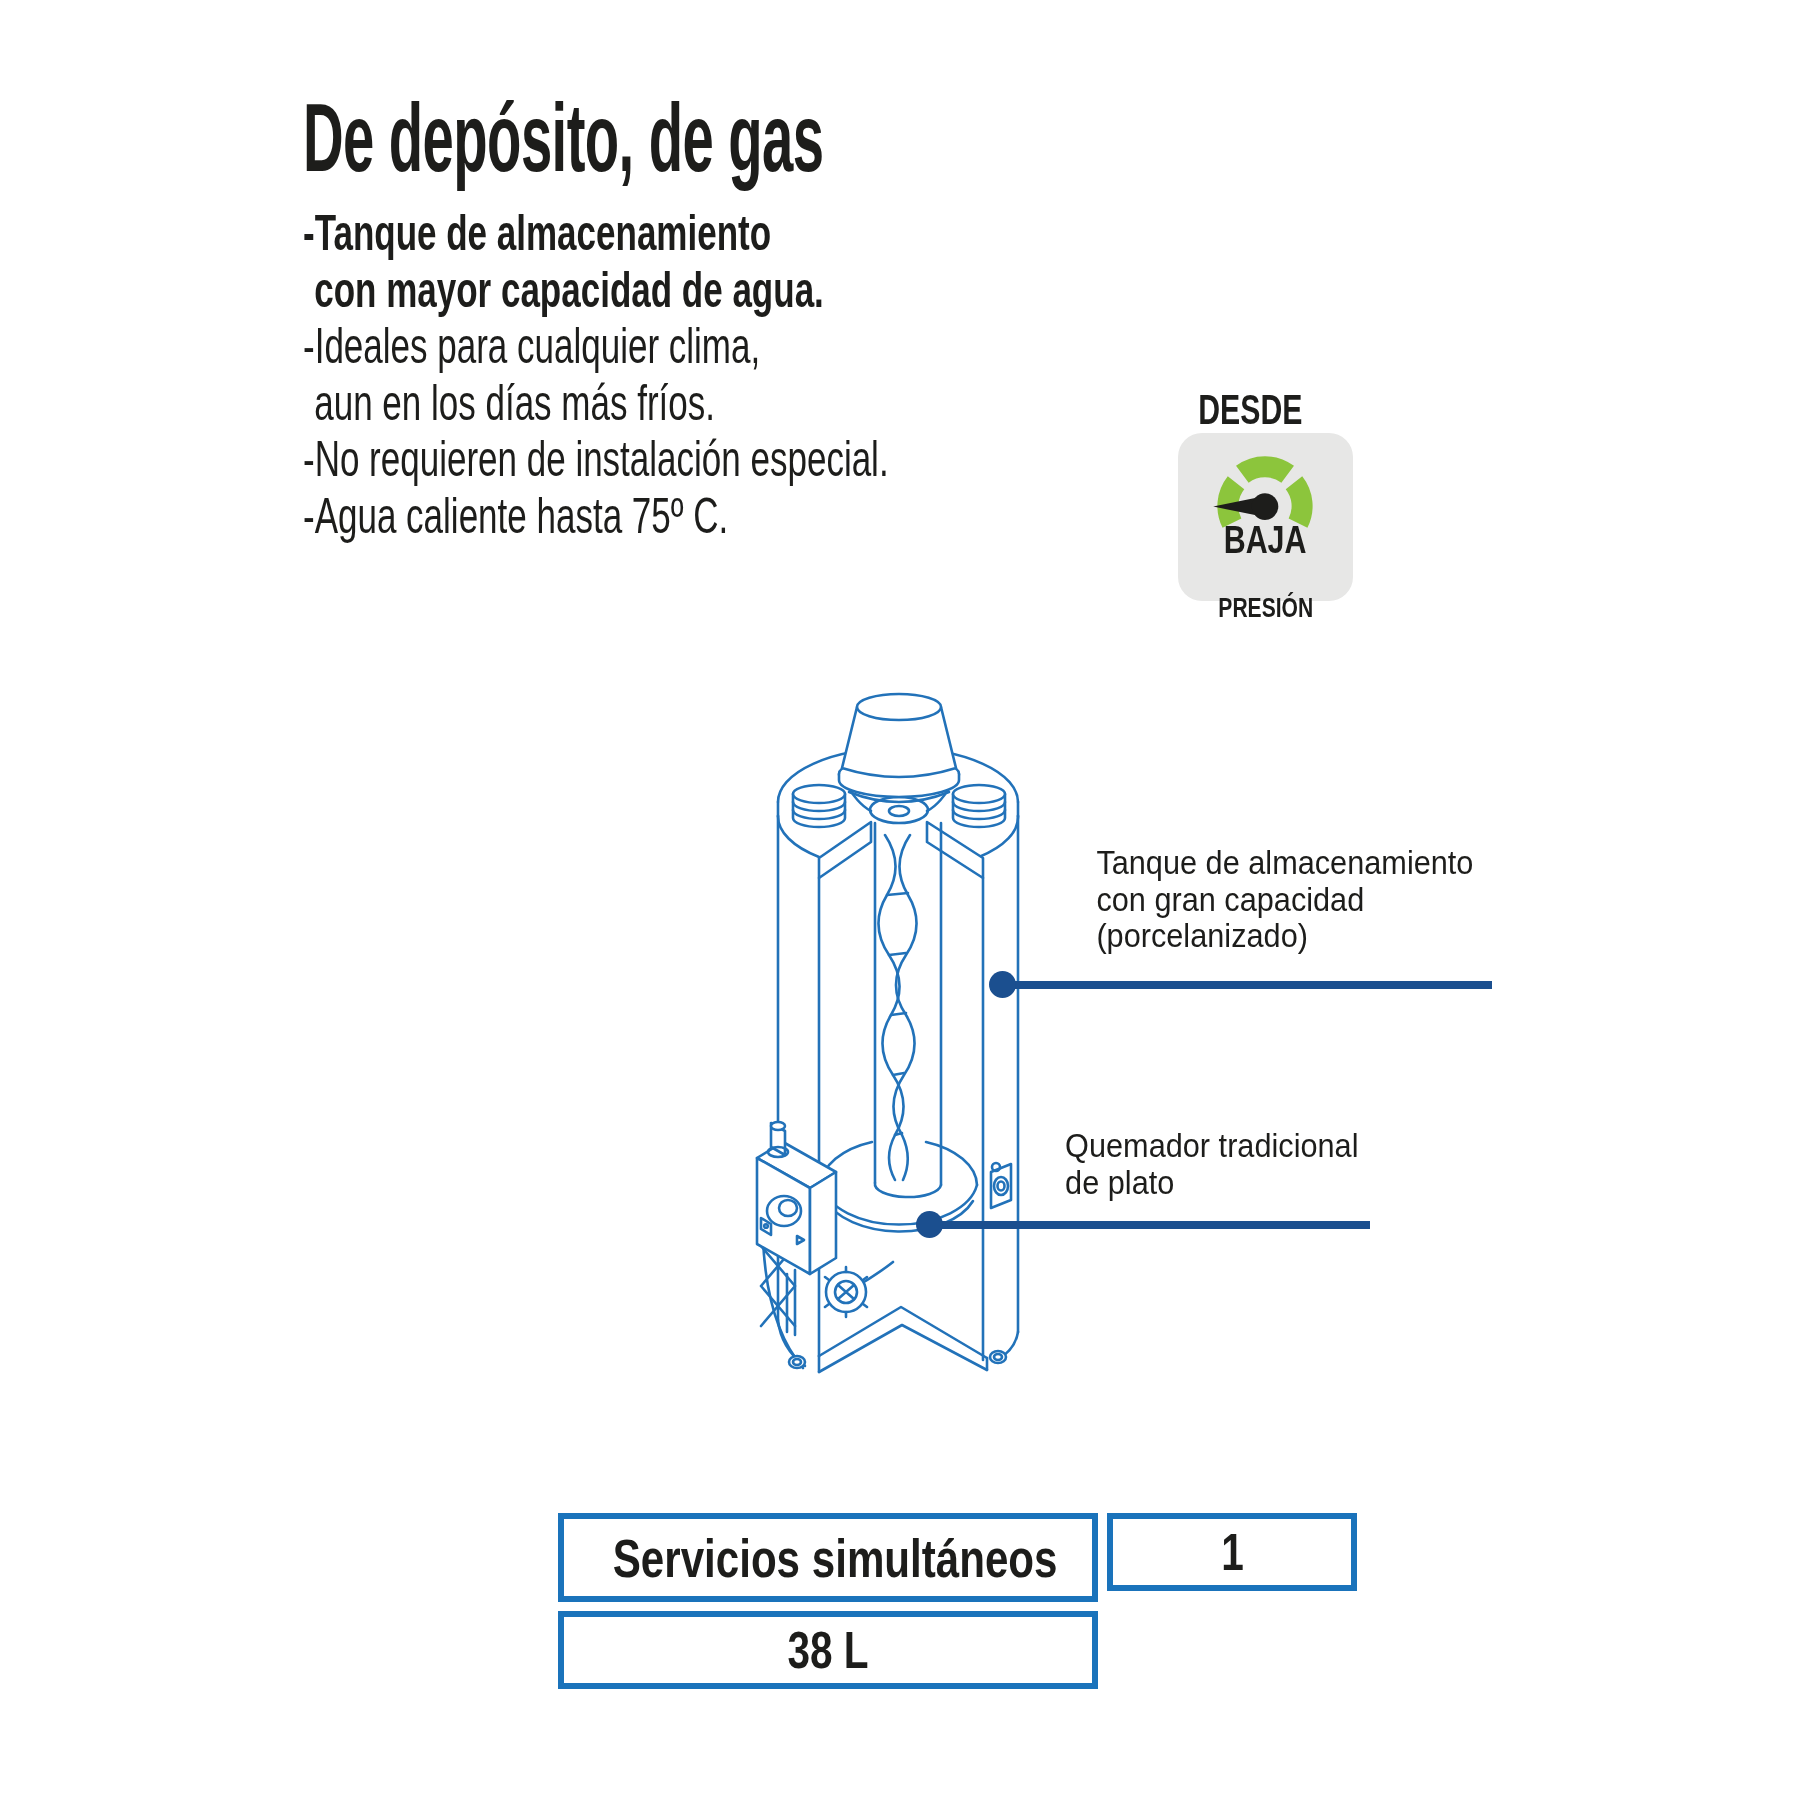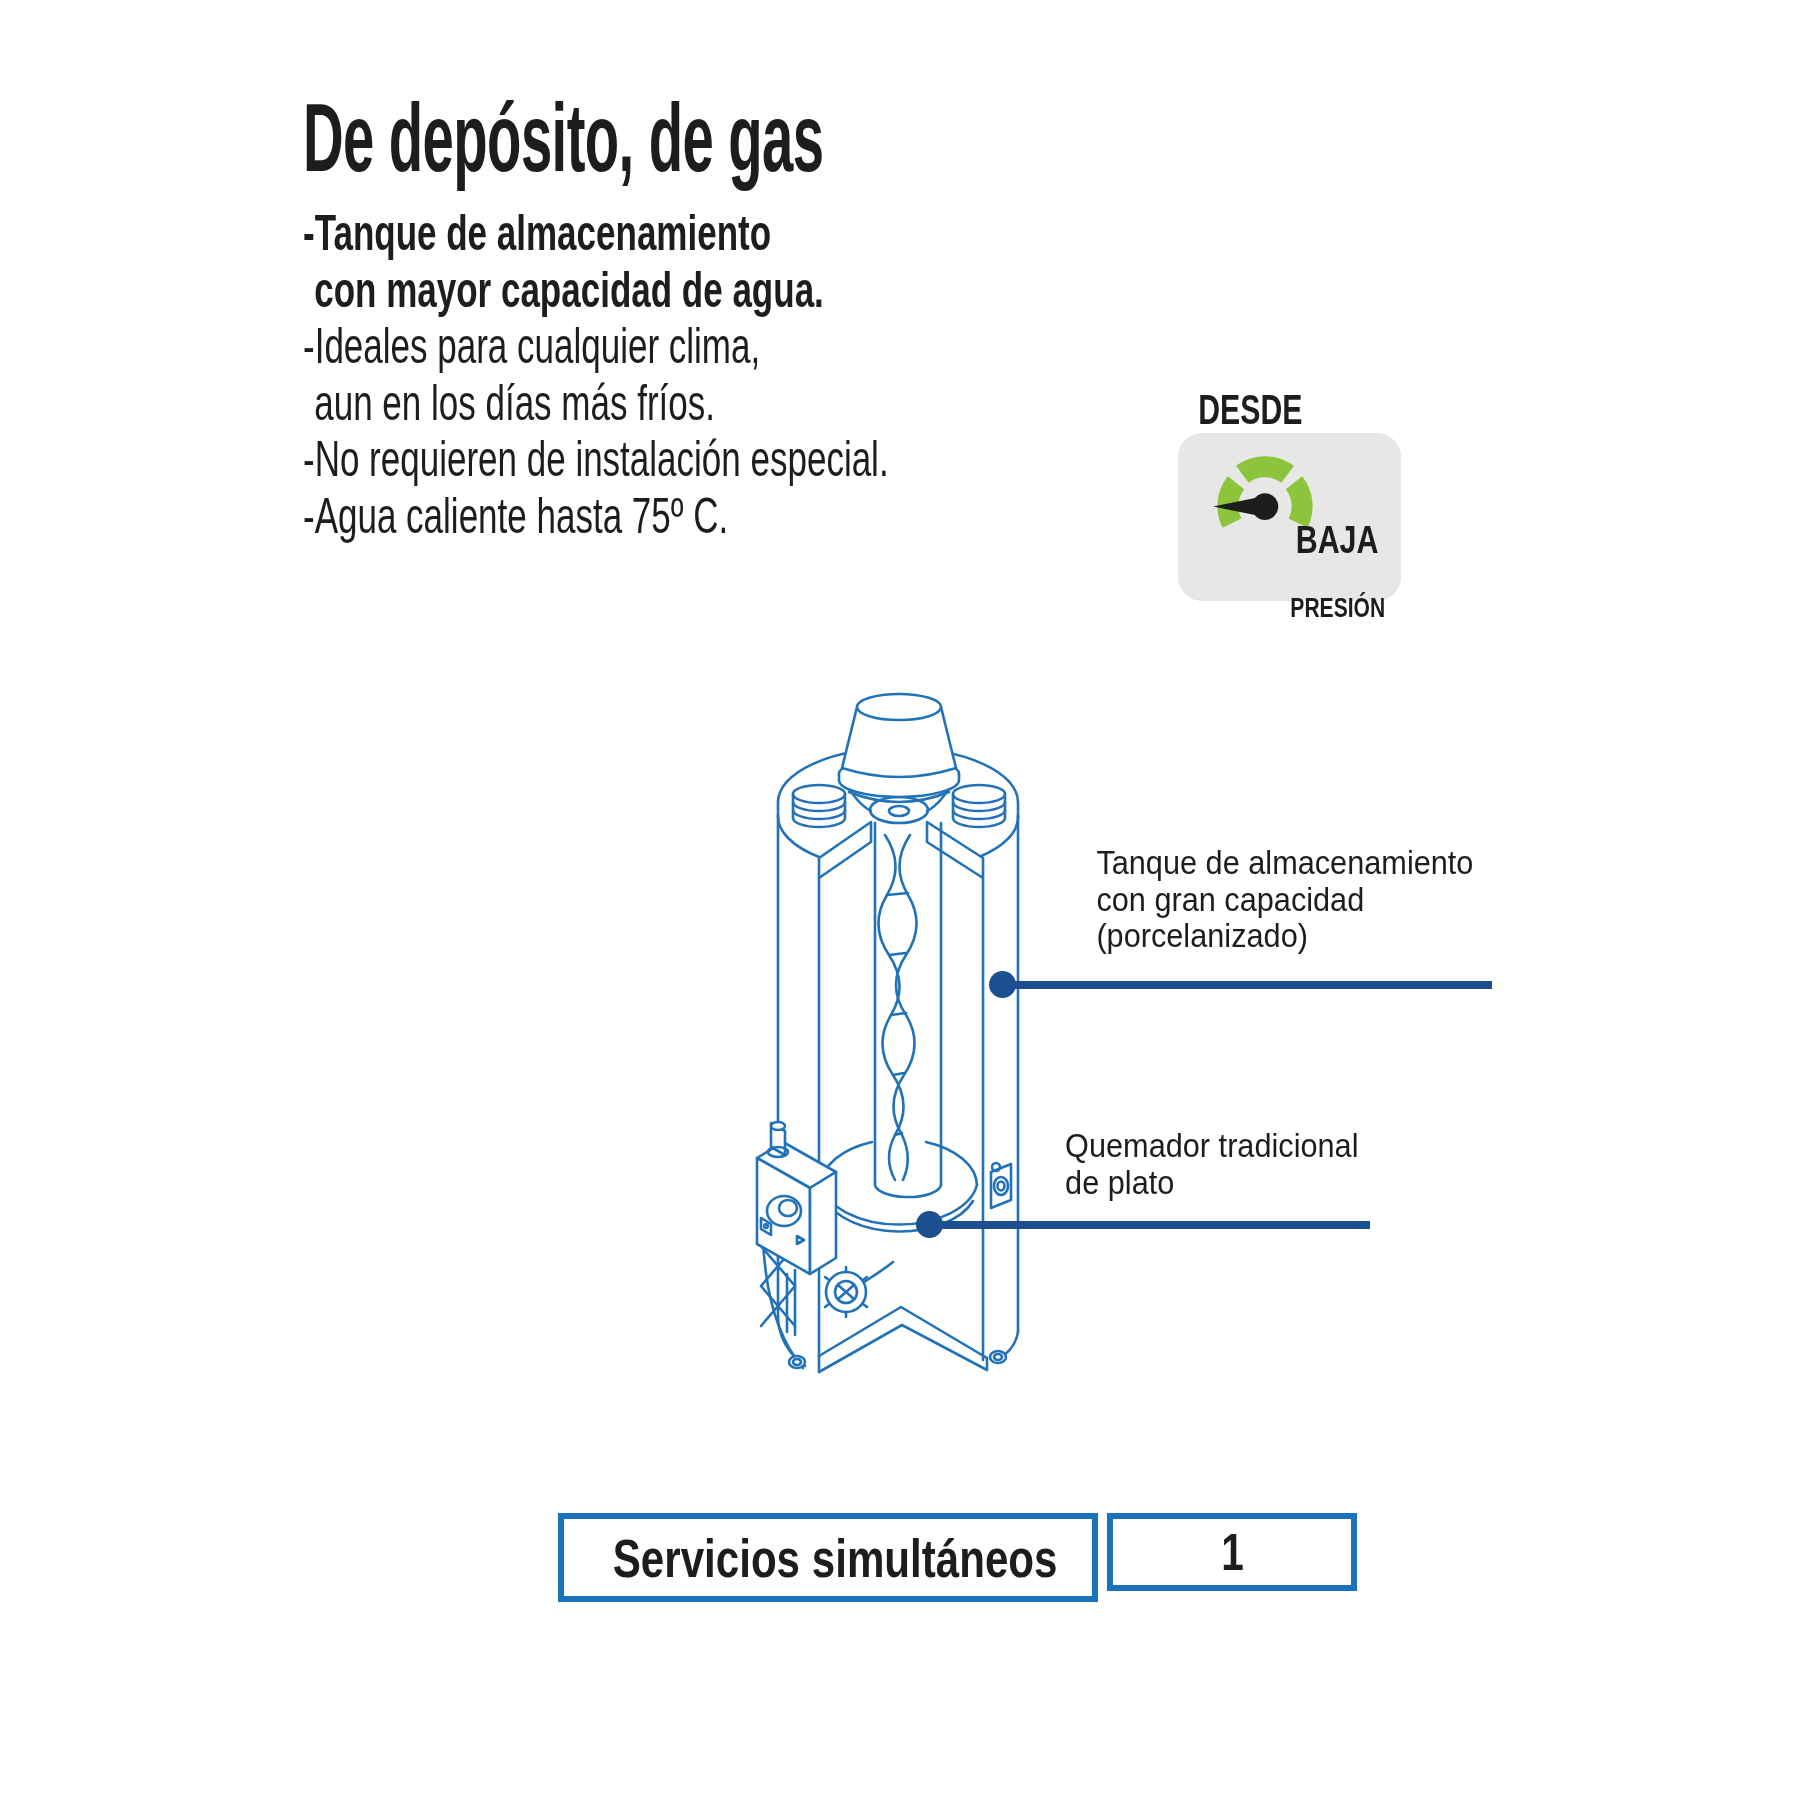--- a/index.html
+++ b/index.html
@@ -12,21 +12,21 @@
   .features{position:absolute;left:303px;top:205px;font-size:50px;line-height:56.5px;
             white-space:nowrap;transform:scaleX(0.70);transform-origin:left top;}
   .features .f-bold{font-weight:700;}
   .features .f-indent{padding-left:16px;}
 
   
   .desde{position:absolute;left:1178px;top:386px;width:175px;text-align:left;
          font-size:42px;font-weight:700;}
   .desde span{display:inline-block;transform:scaleX(0.72);transform-origin:center top;}
   .badge{position:absolute;left:1178px;top:433px;width:175px;height:168px;background:#e7e7e6;
-         border-radius:24px;padding-left:48px;}
+         border-radius:24px;}
   .badge svg{position:absolute;left:17px;top:2px;}
   .badge .baja{position:absolute;top:88px;width:100%;text-align:center;font-size:39px;font-weight:700;line-height:38px;}
   .badge .presion{position:absolute;top:126px;width:100%;text-align:center;font-size:27px;font-weight:700;line-height:27px;margin-top:36px;}
   .badge .baja span,.badge .presion span{display:inline-block;transform:scaleX(0.78);transform-origin:center top;}
 
   
   .heater{position:absolute;left:745px;top:680px;}
 
   .callout-text{position:absolute;text-align:left;font-size:33px;line-height:36.5px;white-space:nowrap;}
   .callout-text .inner{display:inline-block;transform:scaleX(0.93);transform-origin:right top;}
@@ -189,15 +189,18 @@
   <div class="callout-rule rule2"></div>
   <div class="callout-dot dot2"></div>
 
   <div class="spec-table">
     <div class="spec-cell spec-head">
       <span>Servicios simultáneos</span>
     </div>
     <div class="spec-cell spec-val">
       <span>1</span>
     </div>
+    <div class="spec-cell spec-val">
+      <span>38 L</span>
+    </div>
   </div>
 
 </div>
 
 </body></html>

